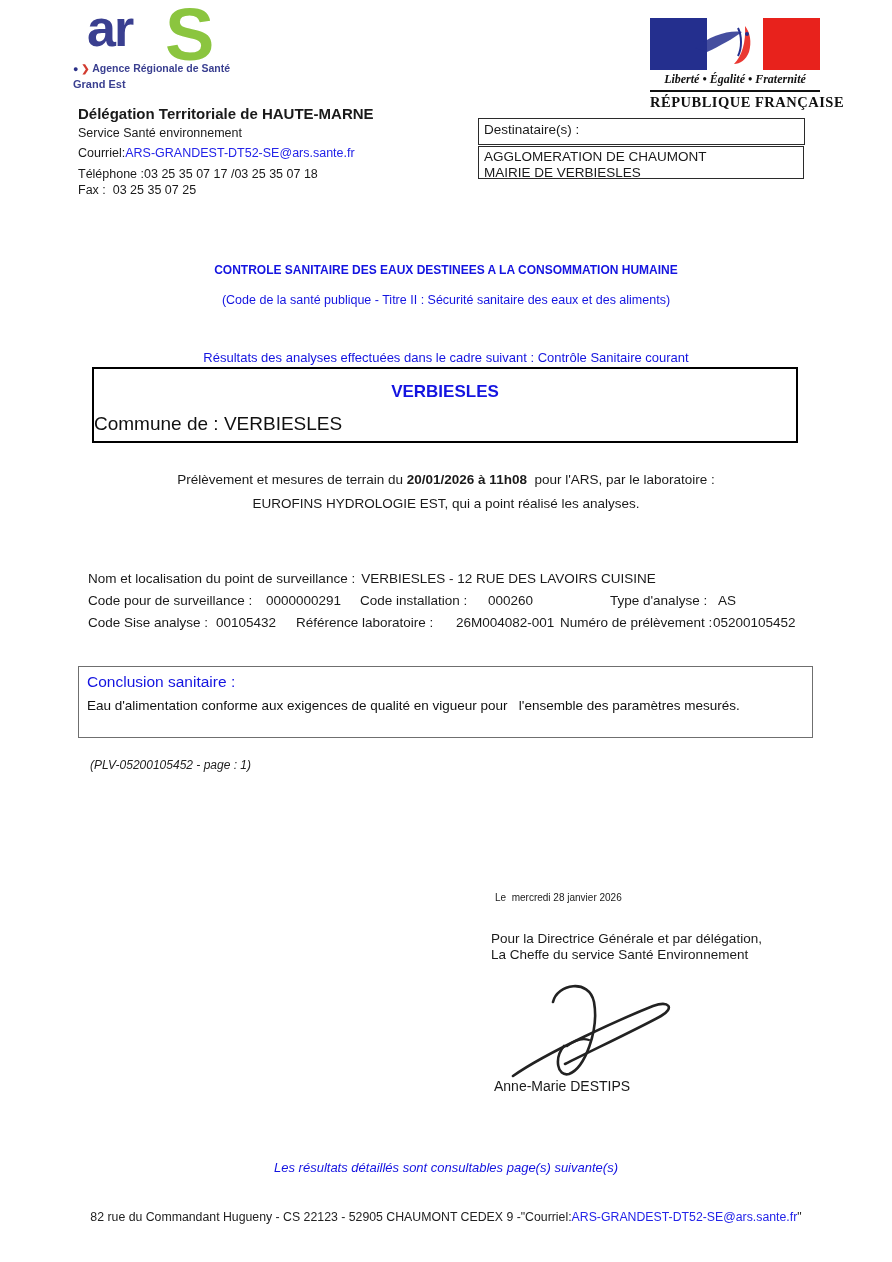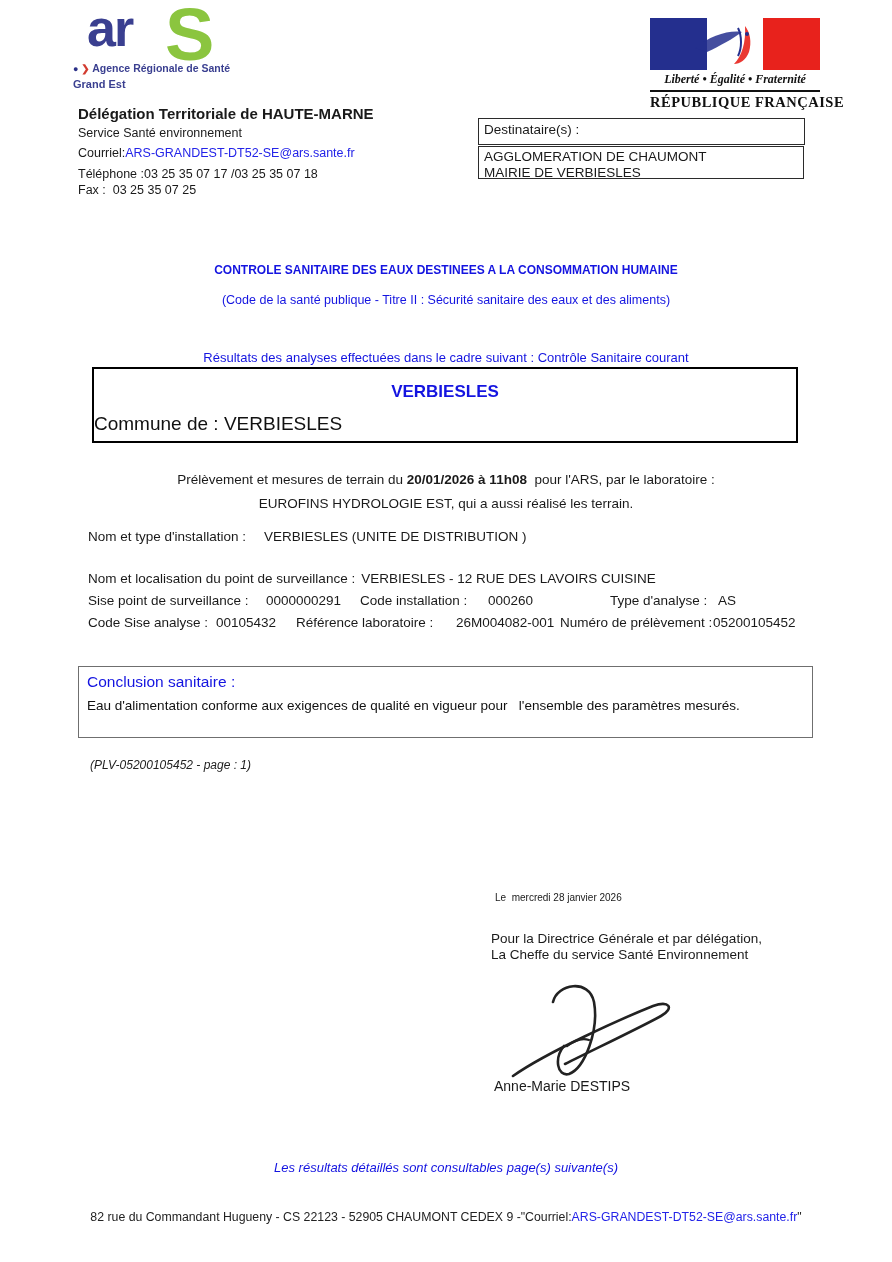--- a/index.html
+++ b/index.html
@@ -115,27 +115,26 @@
   <div class="abs center doc-title blue t">CONTROLE SANITAIRE DES EAUX DESTINEES A LA CONSOMMATION HUMAINE</div>
   <div class="abs center doc-subtitle blue t">(Code de la santé publique - Titre II : Sécurité sanitaire des eaux et des aliments)</div>
   <div class="abs center context-line blue t">Résultats des analyses effectuées dans le cadre suivant : Contrôle Sanitaire courant</div>
 
   <div class="abs commune-box">
     <div class="commune-name blue t">VERBIESLES</div>
     <div class="commune-sub t">Commune de : VERBIESLES</div>
   </div>
 
   <div class="abs center sampling-1"><span class="t">Prélèvement et mesures de terrain du </span><span class="bold t">20/01/2026</span><span class="bold t"> à 11h08 </span><span class="t"> pour l'ARS, par le laboratoire :</span></div>
-  <div class="abs center sampling-2 t">EUROFINS HYDROLOGIE EST, qui a aussi réalisé les terrain.</div>
+  <div class="abs center sampling-2 t">EUROFINS HYDROLOGIE EST, qui a point réalisé les analyses.</div>
 
-  <div class="abs det-row det-1"><span class="t">Nom et type d'installation :</span><span class="t" style="margin-left:18px">VERBIESLES (UNITE DE DISTRIBUTION )</span></div>
   <div class="abs det-row det-3"><span class="t">Nom et localisation du point de surveillance :</span><span class="t" style="margin-left:6px">VERBIESLES - 12 RUE DES LAVOIRS CUISINE</span></div>
 
   <div class="abs codes-row">
-    <span style="left:0">Sise point de surveillance :</span>
+    <span style="left:0">Code pour de surveillance :</span>
     <span style="left:178px">0000000291</span>
     <span style="left:272px">Code installation :</span>
     <span style="left:400px">000260</span>
     <span style="left:522px">Type d'analyse :</span>
     <span style="left:630px">AS</span>
   </div>
   <div class="abs codes-row2">
     <span style="left:0">Code Sise analyse :</span>
     <span style="left:128px">00105432</span>
     <span style="left:208px">Référence laboratoire :</span>

